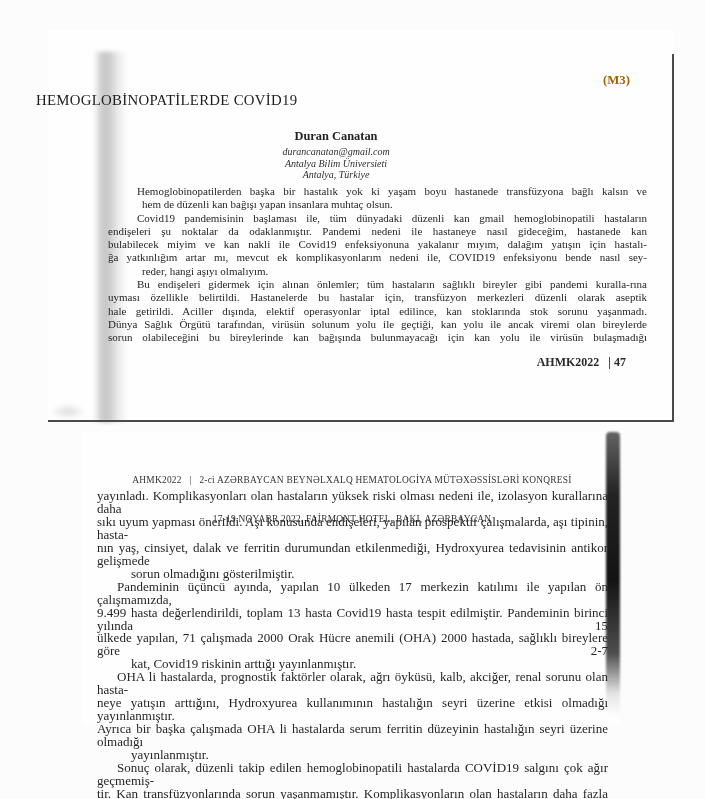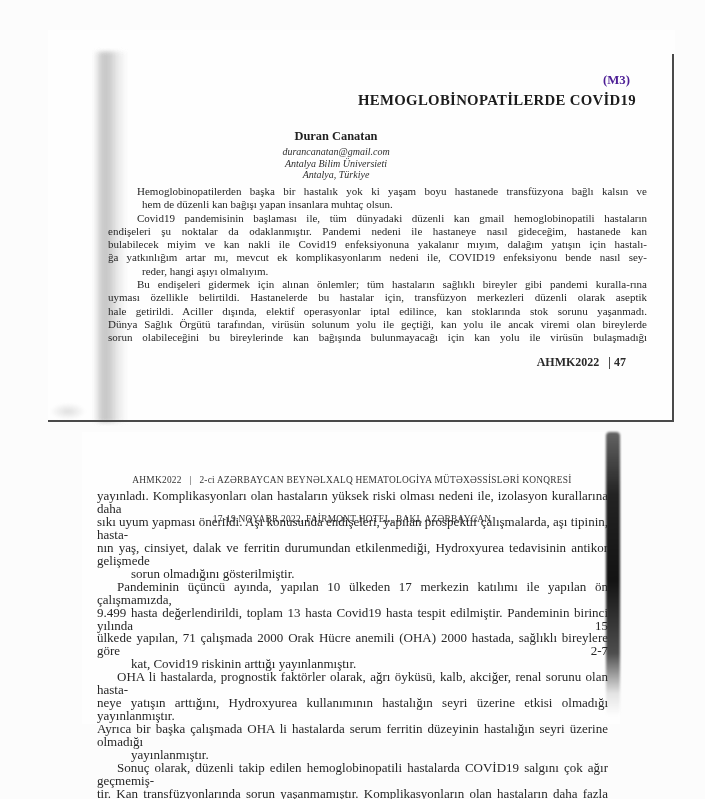--- a/index.html
+++ b/index.html
@@ -24,22 +24,22 @@
   }
   .edge-right{position:absolute;left:672px;top:54px;width:1.6px;height:366px;background:#4a4a4a;}
   .edge-bottom{position:absolute;left:48px;top:420px;width:626px;height:1.6px;background:#4a4a4a;}
   .edge-shadow{
     position:absolute;left:606px;top:432px;width:14px;height:284px;
     background:linear-gradient(180deg,rgba(72,72,72,0.85) 0%,#232323 22%,#131313 52%,#4e4e4e 78%,rgba(150,150,150,0.25) 92%,rgba(160,160,160,0) 100%);
     filter:blur(1.3px);border-radius:4px;
   }
 
   
-  .m3{position:absolute;left:540px;top:73px;width:90px;text-align:right;font-size:12.8px;font-weight:bold;color:#4c1d95;}
-  .title1{position:absolute;left:36px;top:92px;width:600px;text-align:right;font-size:14.8px;font-weight:bold;letter-spacing:0.3px;color:#1c1c1c;}
+  .m3{position:absolute;left:540px;top:73px;width:90px;text-align:right;font-size:12.8px;font-weight:bold;color:#a16207;}
+  .title1{position:absolute;left:36px;top:92px;width:600px;text-align:left;font-size:14.8px;font-weight:normal;letter-spacing:0.3px;color:#1c1c1c;}
   .author1{position:absolute;left:36px;top:129px;width:600px;text-align:center;font-size:12.4px;font-weight:bold;color:#222;}
   .affil-block{position:absolute;left:36px;top:146px;width:600px;text-align:center;font-style:italic;font-size:10px;line-height:11.7px;color:#2e2e2e;}
   .body1{position:absolute;left:108px;top:185px;width:539px;font-size:11px;line-height:13.3px;color:#262626;}
   .footer1{position:absolute;left:440px;top:355px;width:186px;text-align:right;font-size:12px;font-weight:bold;white-space:pre;color:#2a2a2a;}
 
   
   .header2{position:absolute;left:88px;top:448px;width:528px;text-align:center;font-size:9.4px;line-height:13px;letter-spacing:0.25px;color:#333;white-space:pre;}
   .body2{position:absolute;left:97px;top:490px;width:511px;font-size:13px;line-height:12.95px;color:#262626;}
 
   

